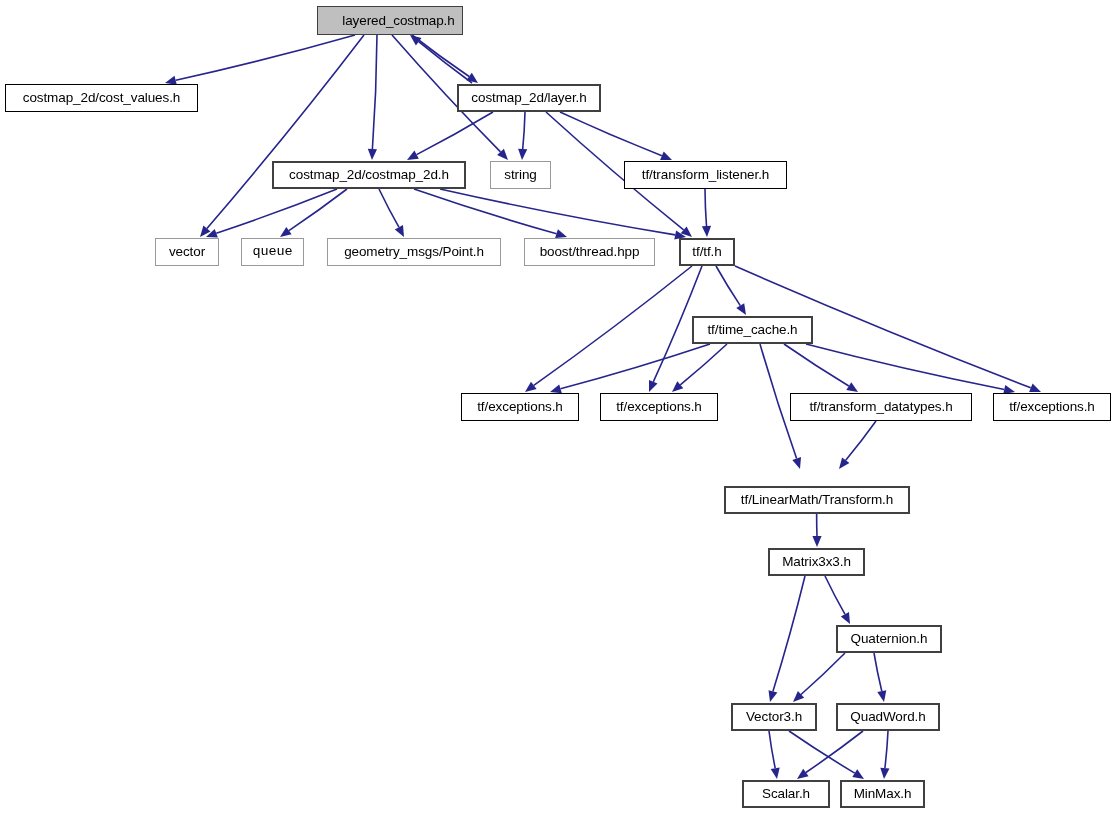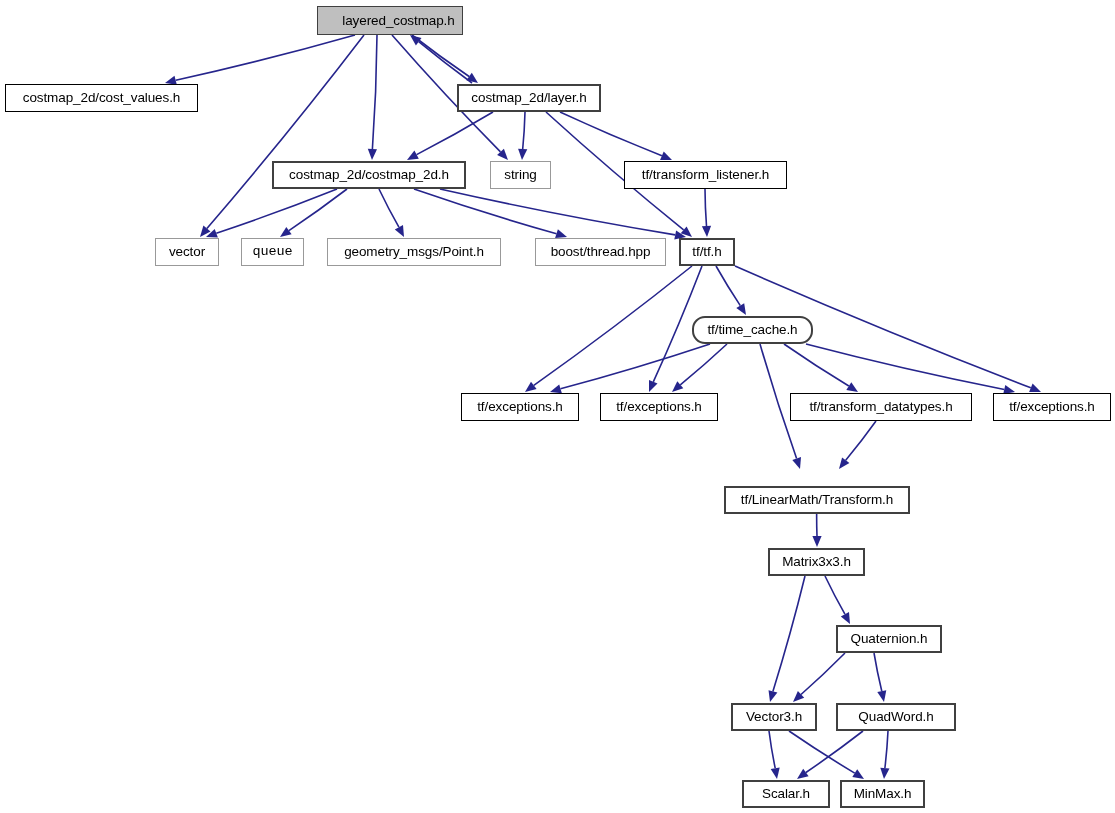--- a/index.html
+++ b/index.html
@@ -158,27 +158,27 @@
       </div>
       <div class="node-box kind-gray" style="left: 155px; top: 238px; width: 64px; height: 28px;">
         <span>vector</span>
       </div>
       <div class="node-box kind-gray" style="left: 241px; top: 238px; width: 63px; height: 28px; font-family: Liberation Mono, monospace;">
         <span>queue</span>
       </div>
       <div class="node-box kind-gray" style="left: 327px; top: 238px; width: 174px; height: 28px;">
         <span>geometry_msgs/Point.h</span>
       </div>
-      <div class="node-box kind-gray" style="left: 524px; top: 238px; width: 131px; height: 28px; margin-left: 11px;">
+      <div class="node-box kind-gray" style="left: 524px; top: 238px; width: 131px; height: 28px;">
         <span>boost/thread.hpp</span>
       </div>
       <div class="node-box kind-bold" style="left: 679px; top: 238px; width: 56px; height: 28px;">
         <span>tf/tf.h</span>
       </div>
-      <div class="node-box kind-bold" style="left: 692px; top: 316px; width: 121px; height: 28px; border-radius: 13px;">
+      <div class="node-box kind-bold" style="left: 692px; top: 316px; width: 121px; height: 28px;">
         <span>tf/time_cache.h</span>
       </div>
       <div class="node-box kind-normal" style="left: 461px; top: 393px; width: 118px; height: 28px;">
         <span>tf/exceptions.h</span>
       </div>
       <div class="node-box kind-normal" style="left: 600px; top: 393px; width: 118px; height: 28px;">
         <span>tf/exceptions.h</span>
       </div>
       <div class="node-box kind-normal" style="left: 790px; top: 393px; width: 182px; height: 28px;">
         <span>tf/transform_datatypes.h</span>
@@ -191,21 +191,21 @@
       </div>
       <div class="node-box kind-bold" style="left: 768px; top: 548px; width: 97px; height: 28px;">
         <span>Matrix3x3.h</span>
       </div>
       <div class="node-box kind-bold" style="left: 836px; top: 625px; width: 106px; height: 28px;">
         <span>Quaternion.h</span>
       </div>
       <div class="node-box kind-bold" style="left: 731px; top: 703px; width: 86px; height: 28px;">
         <span>Vector3.h</span>
       </div>
-      <div class="node-box kind-bold" style="left: 836px; top: 703px; width: 120px; height: 28px;">
+      <div class="node-box kind-bold" style="left: 836px; top: 703px; width: 104px; height: 28px;">
         <span>QuadWord.h</span>
       </div>
       <div class="node-box kind-bold" style="left: 742px; top: 780px; width: 88px; height: 28px;">
         <span>Scalar.h</span>
       </div>
       <div class="node-box kind-bold" style="left: 840px; top: 780px; width: 85px; height: 28px;">
         <span>MinMax.h</span>
       </div>
     </div>
 </div>

